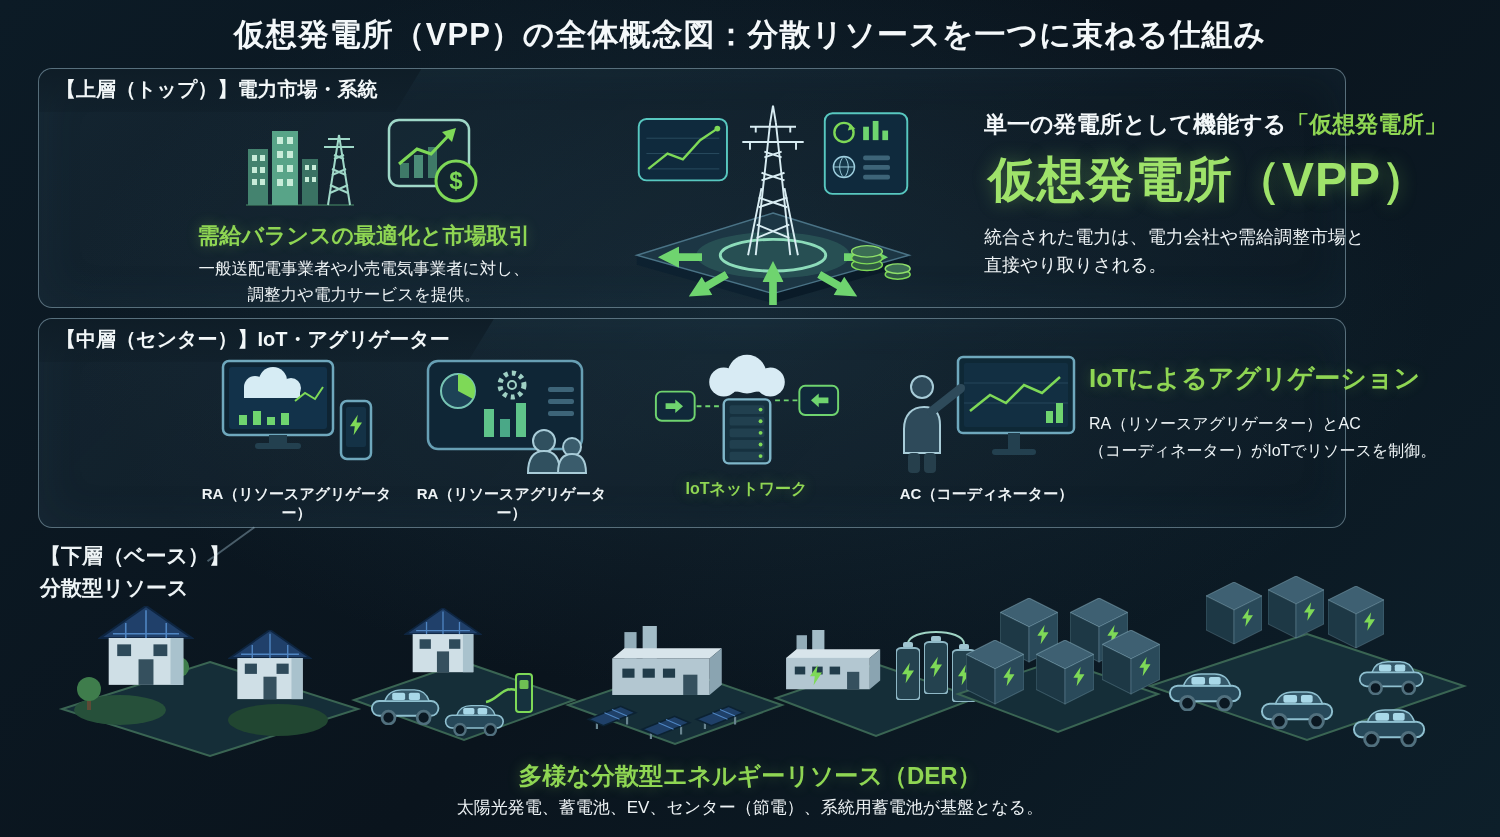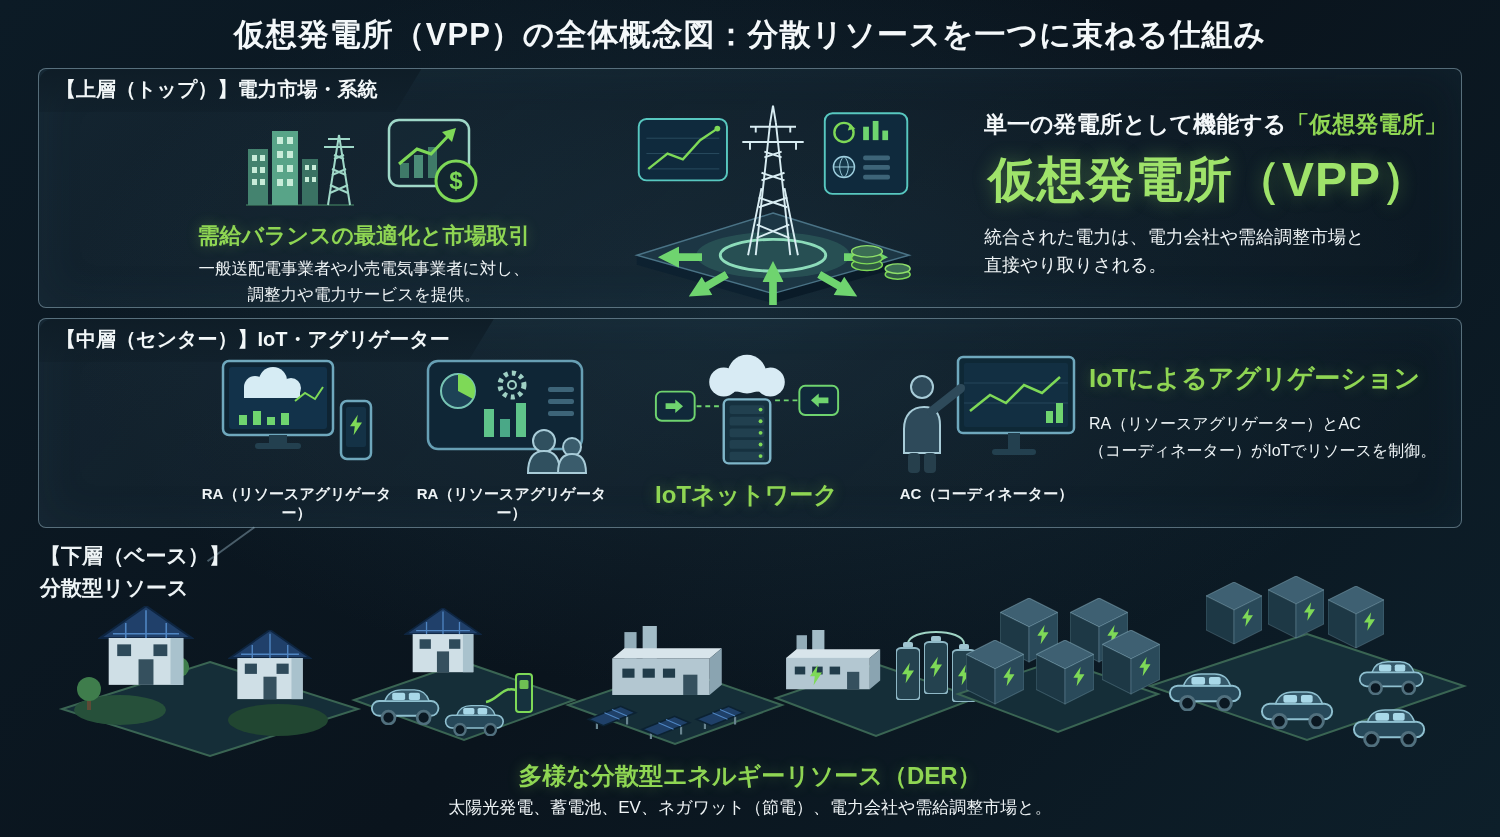--- a/index.html
+++ b/index.html
@@ -10,22 +10,22 @@
     color:#eef4f6;
     background:
       radial-gradient(950px 520px at 50% 38%, rgba(44,84,104,.30), rgba(0,0,0,0) 72%),
       linear-gradient(135deg, #0c1b26 0%, #0a141d 52%, #0d1f2a 100%);
   }
   .title {
     position:absolute; top:14px; left:0; right:0;
     text-align:center; font-size:31px; font-weight:bold; letter-spacing:1px; color:#f4f8fa;
   }
   .panel {
-    position:absolute; left:38px; width:1424px;
-    border:1.5px solid rgba(145,175,190,.55); border-radius:8px;
+    position:absolute; left:38px; width:1308px;
+    border:1.5px solid rgba(145,175,190,.55); border-radius:14px;
     background:linear-gradient(135deg, rgba(40,62,76,.30), rgba(16,30,40,.22));
     box-shadow:inset 0 0 46px rgba(40,80,100,.14);
   }
   .panel-top { top:68px; height:240px; }
   .panel-mid { top:318px; height:210px; }
   .panel-tab {
     position:absolute; top:0; left:0;
     padding:7px 44px 9px 17px;
     font-size:20px; font-weight:bold; color:#f2f7f8; white-space:nowrap;
     background:linear-gradient(180deg, rgba(14,28,38,.92), rgba(14,28,38,.35));
@@ -43,21 +43,21 @@
   .top-right { left:945px; top:40px; width:495px; }
   .vpp-sub { font-size:23px; font-weight:bold; color:#f4f8fa; }
   .vpp-sub .q { color:#8fd653;text-align:right; }
   .vpp-big { font-size:48px; font-weight:800; color:#9fe36a; letter-spacing:1px;
              margin:8px 4px 12px; text-shadow:0 0 18px rgba(150,230,100,.35); }
   .vpp-desc { font-size:18px; line-height:1.55; }
 
   .mid-col { position:absolute; top:28px; width:215px; text-align:center; }
   .icon-box { height:128px; display:flex; align-items:flex-end; justify-content:center; }
   .mid-caption { font-size:15px; font-weight:bold; margin-top:10px; color:#eef3f5; }
-  .iot-caption { font-size:24px; font-weight:bold; margin-top:4px; color:#8fd653; text-shadow:0 0 14px rgba(140,220,90,.35); }
+  .iot-caption { font-size:16px; font-weight:bold; margin-top:4px; color:#8fd653; text-shadow:0 0 14px rgba(140,220,90,.35); }
   .mid-right { position:absolute; left:1050px; top:42px; width:395px; }
   .agg-head { font-size:26px; font-weight:bold; color:#8fd653; line-height:1.35; text-shadow:0 0 14px rgba(140,220,90,.30); }
   .agg-desc { font-size:16px; line-height:1.7; margin-top:14px; }
 
   .base-label { position:absolute; left:40px; top:540px; font-size:21px; font-weight:bold; line-height:1.5; }
   .connector { position:absolute; left:255px; top:528px; width:58px; height:2px;
                background:rgba(150,180,195,.45); transform-origin:0 0; transform:rotate(144deg); }
   .cluster { position:absolute; }
   .der-head { position:absolute; left:0; right:0; top:760px; text-align:center;
               font-size:24px; font-weight:bold; color:#8fd653; text-shadow:0 0 14px rgba(140,220,90,.30); }
@@ -424,15 +424,15 @@
     <use href="#battery-cube" x="64" y="6" width="56" height="64"></use>
     <use href="#battery-cube" x="126" y="0" width="56" height="64"></use>
     <use href="#battery-cube" x="186" y="10" width="56" height="64"></use>
     <use href="#car" x="26" y="96" width="78" height="39"></use>
     <use href="#car" x="118" y="114" width="78" height="39"></use>
     <use href="#car" x="216" y="84" width="70" height="35"></use>
     <use href="#car" x="210" y="132" width="78" height="39"></use>
   </svg>
 
   <div class="der-head">多様な分散型エネルギーリソース（DER）</div>
-  <div class="der-desc">太陽光発電、蓄電池、EV、ネガワット（節電）、電力会社や需給調整市場と。</div>
+  <div class="der-desc">太陽光発電、蓄電池、EV、センター（節電）、系統用蓄電池が基盤となる。</div>
 
 </div>
 
 </body></html>

